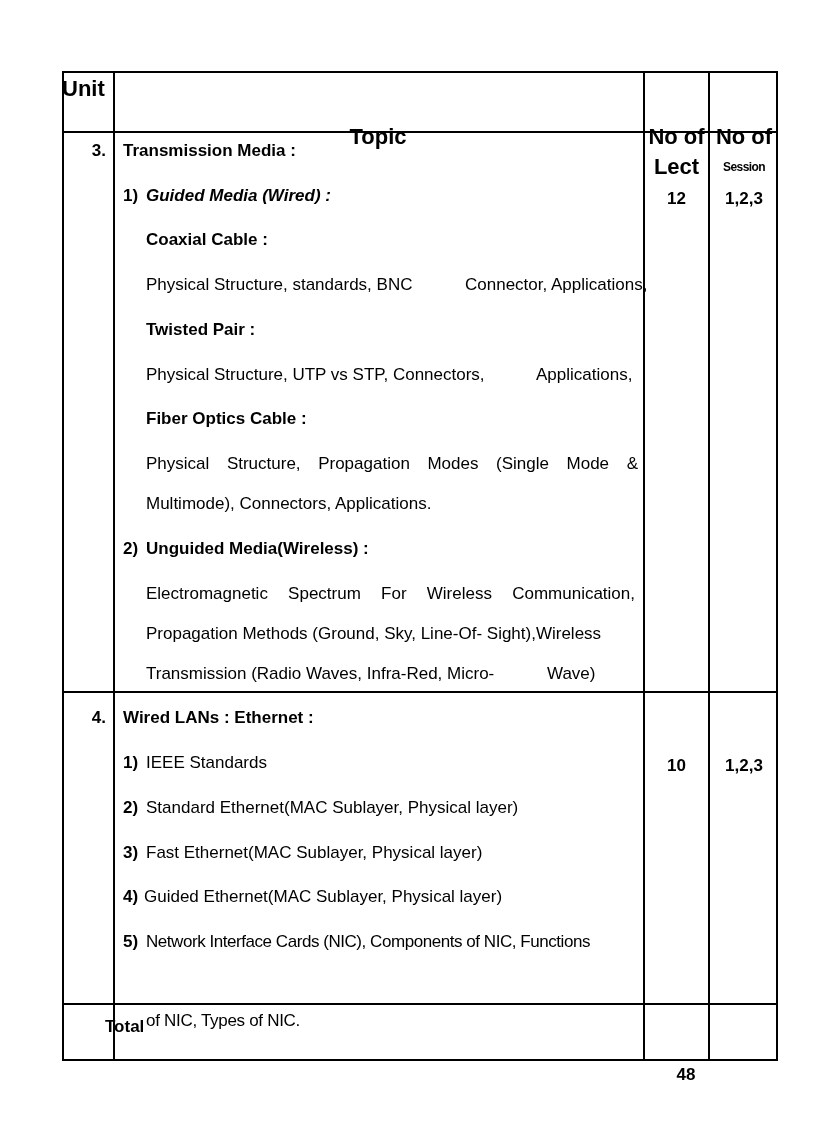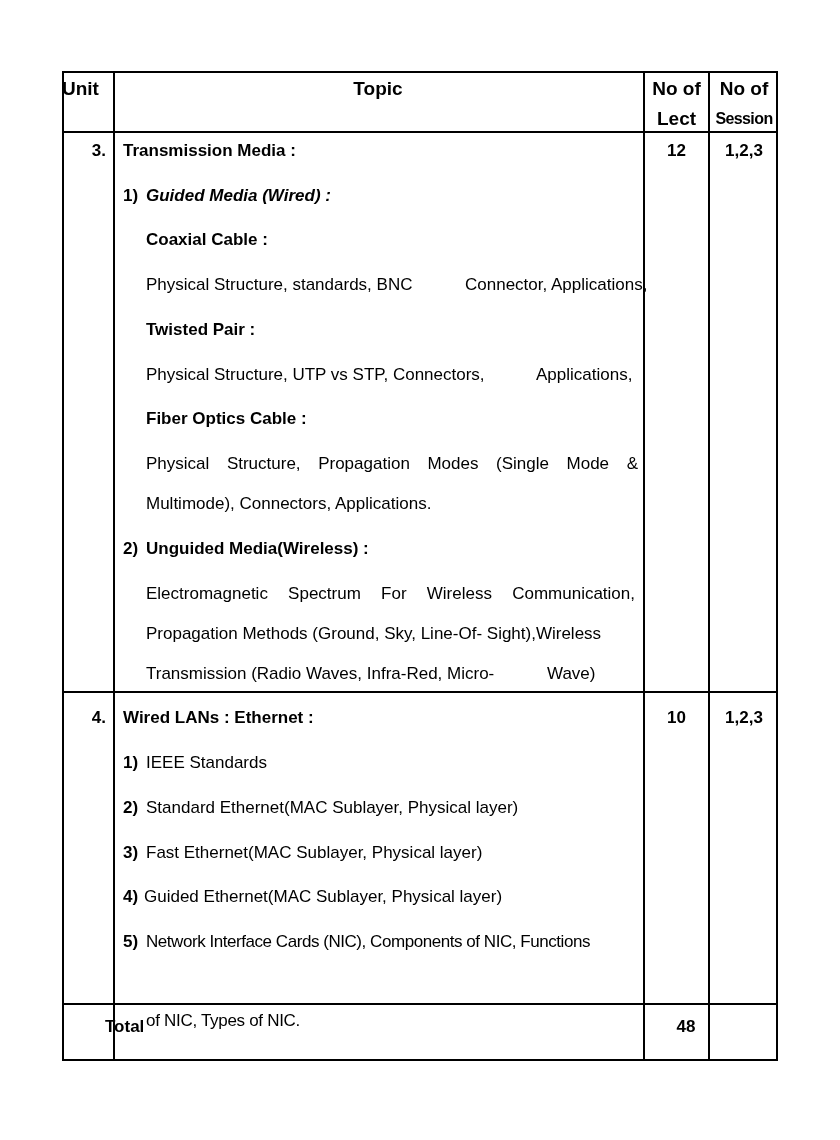--- a/index.html
+++ b/index.html
@@ -2,25 +2,25 @@
 <html><head>
 <meta charset="utf-8">
 <style>
   html, body { margin:0; padding:0; background:#ffffff; }
   body { width:840px; height:1140px; position:relative; font-family:"Liberation Sans", sans-serif; color:#000; overflow:hidden; }
   .tbl { position:absolute; left:62px; top:71px; width:716px; height:990px; border:2px solid #000; box-sizing:border-box; }
   .vline { position:absolute; top:0; bottom:0; width:2px; background:#000; }
   .hline { position:absolute; left:0; right:0; height:2px; background:#000; }
   .t { position:absolute; font-size:17px; line-height:20px; white-space:nowrap; }
   .b { font-weight:bold; }
-  .c { text-align:center; }
+  .c { text-align:center;margin-top:48px; }
   .r { text-align:right; }
   .just { text-align:justify; text-align-last:justify; white-space:normal; }
-  .hdr { font-weight:bold; font-size:19px; }
-  .sess { font-weight:bold; font-size:16px; letter-spacing:-0.6px; }
+  .hdr { font-weight:bold; font-size:22px; }
+  .sess { font-weight:bold; font-size:12px; letter-spacing:-0.6px; }
 </style>
 </head>
 <body>
 
 <div class="tbl">
 
   <div class="vline" style="left:49px"></div>
   <div class="vline" style="left:579px"></div>
   <div class="vline" style="left:644px"></div>
 

